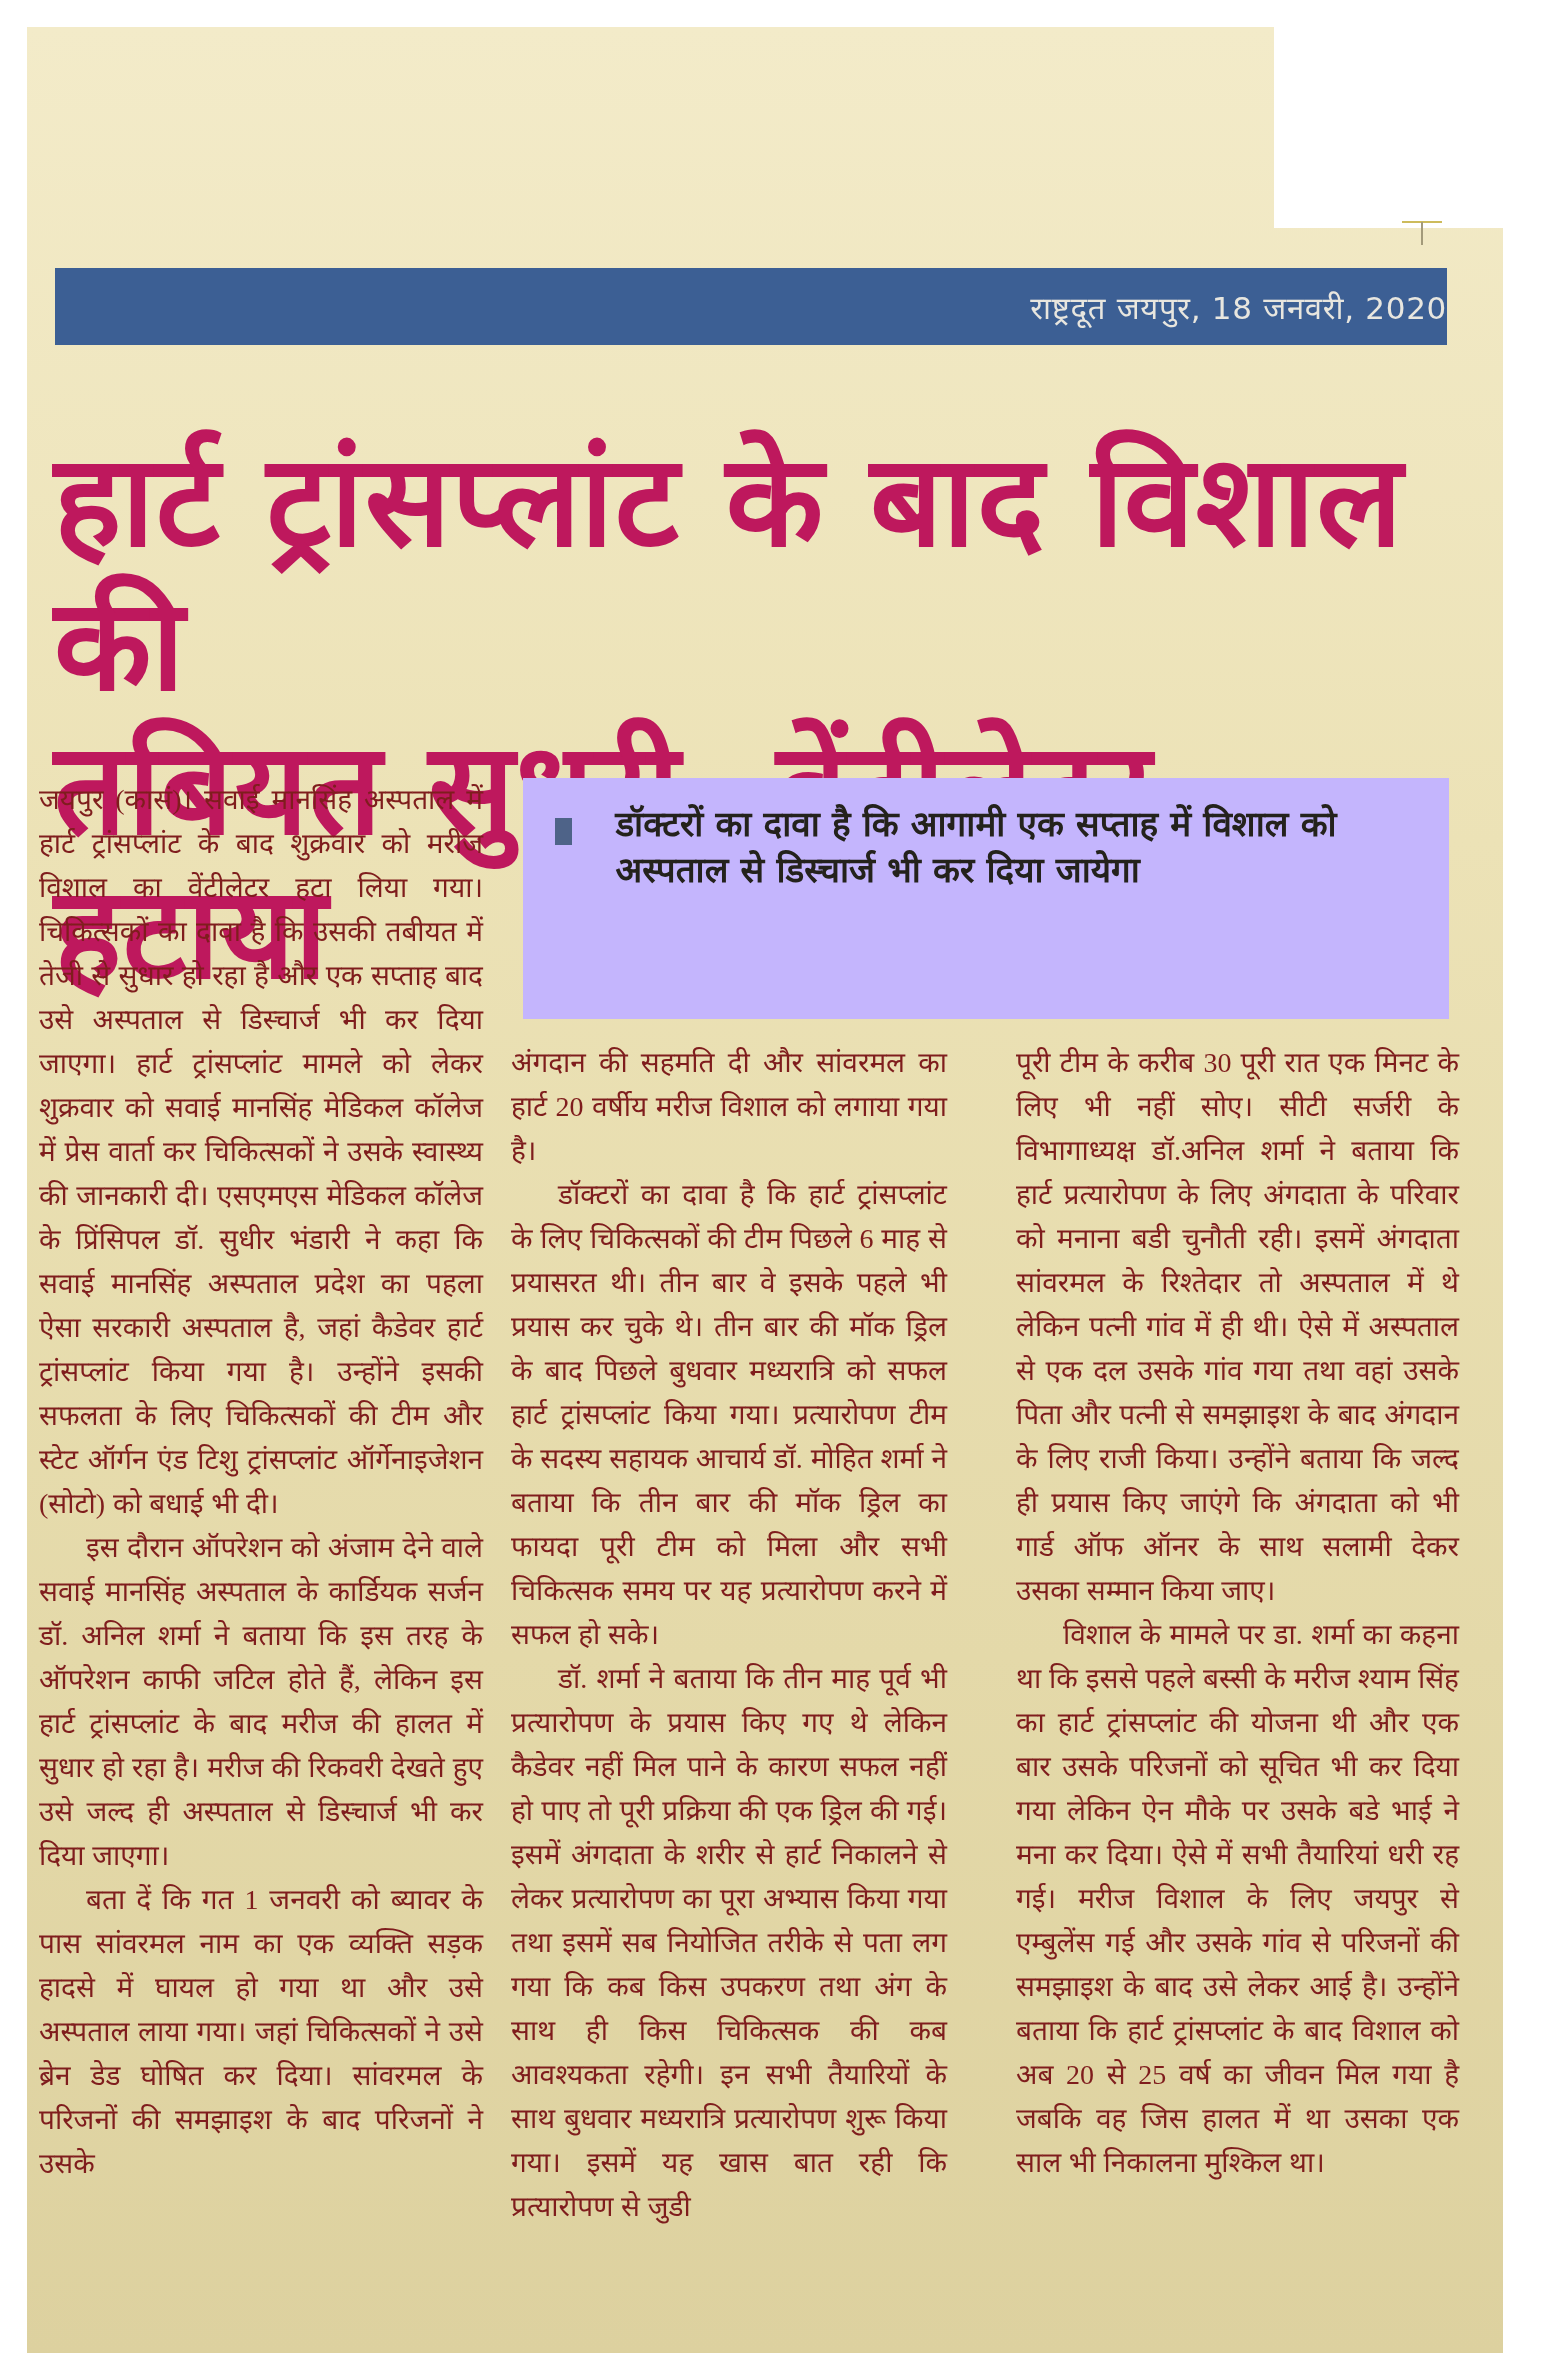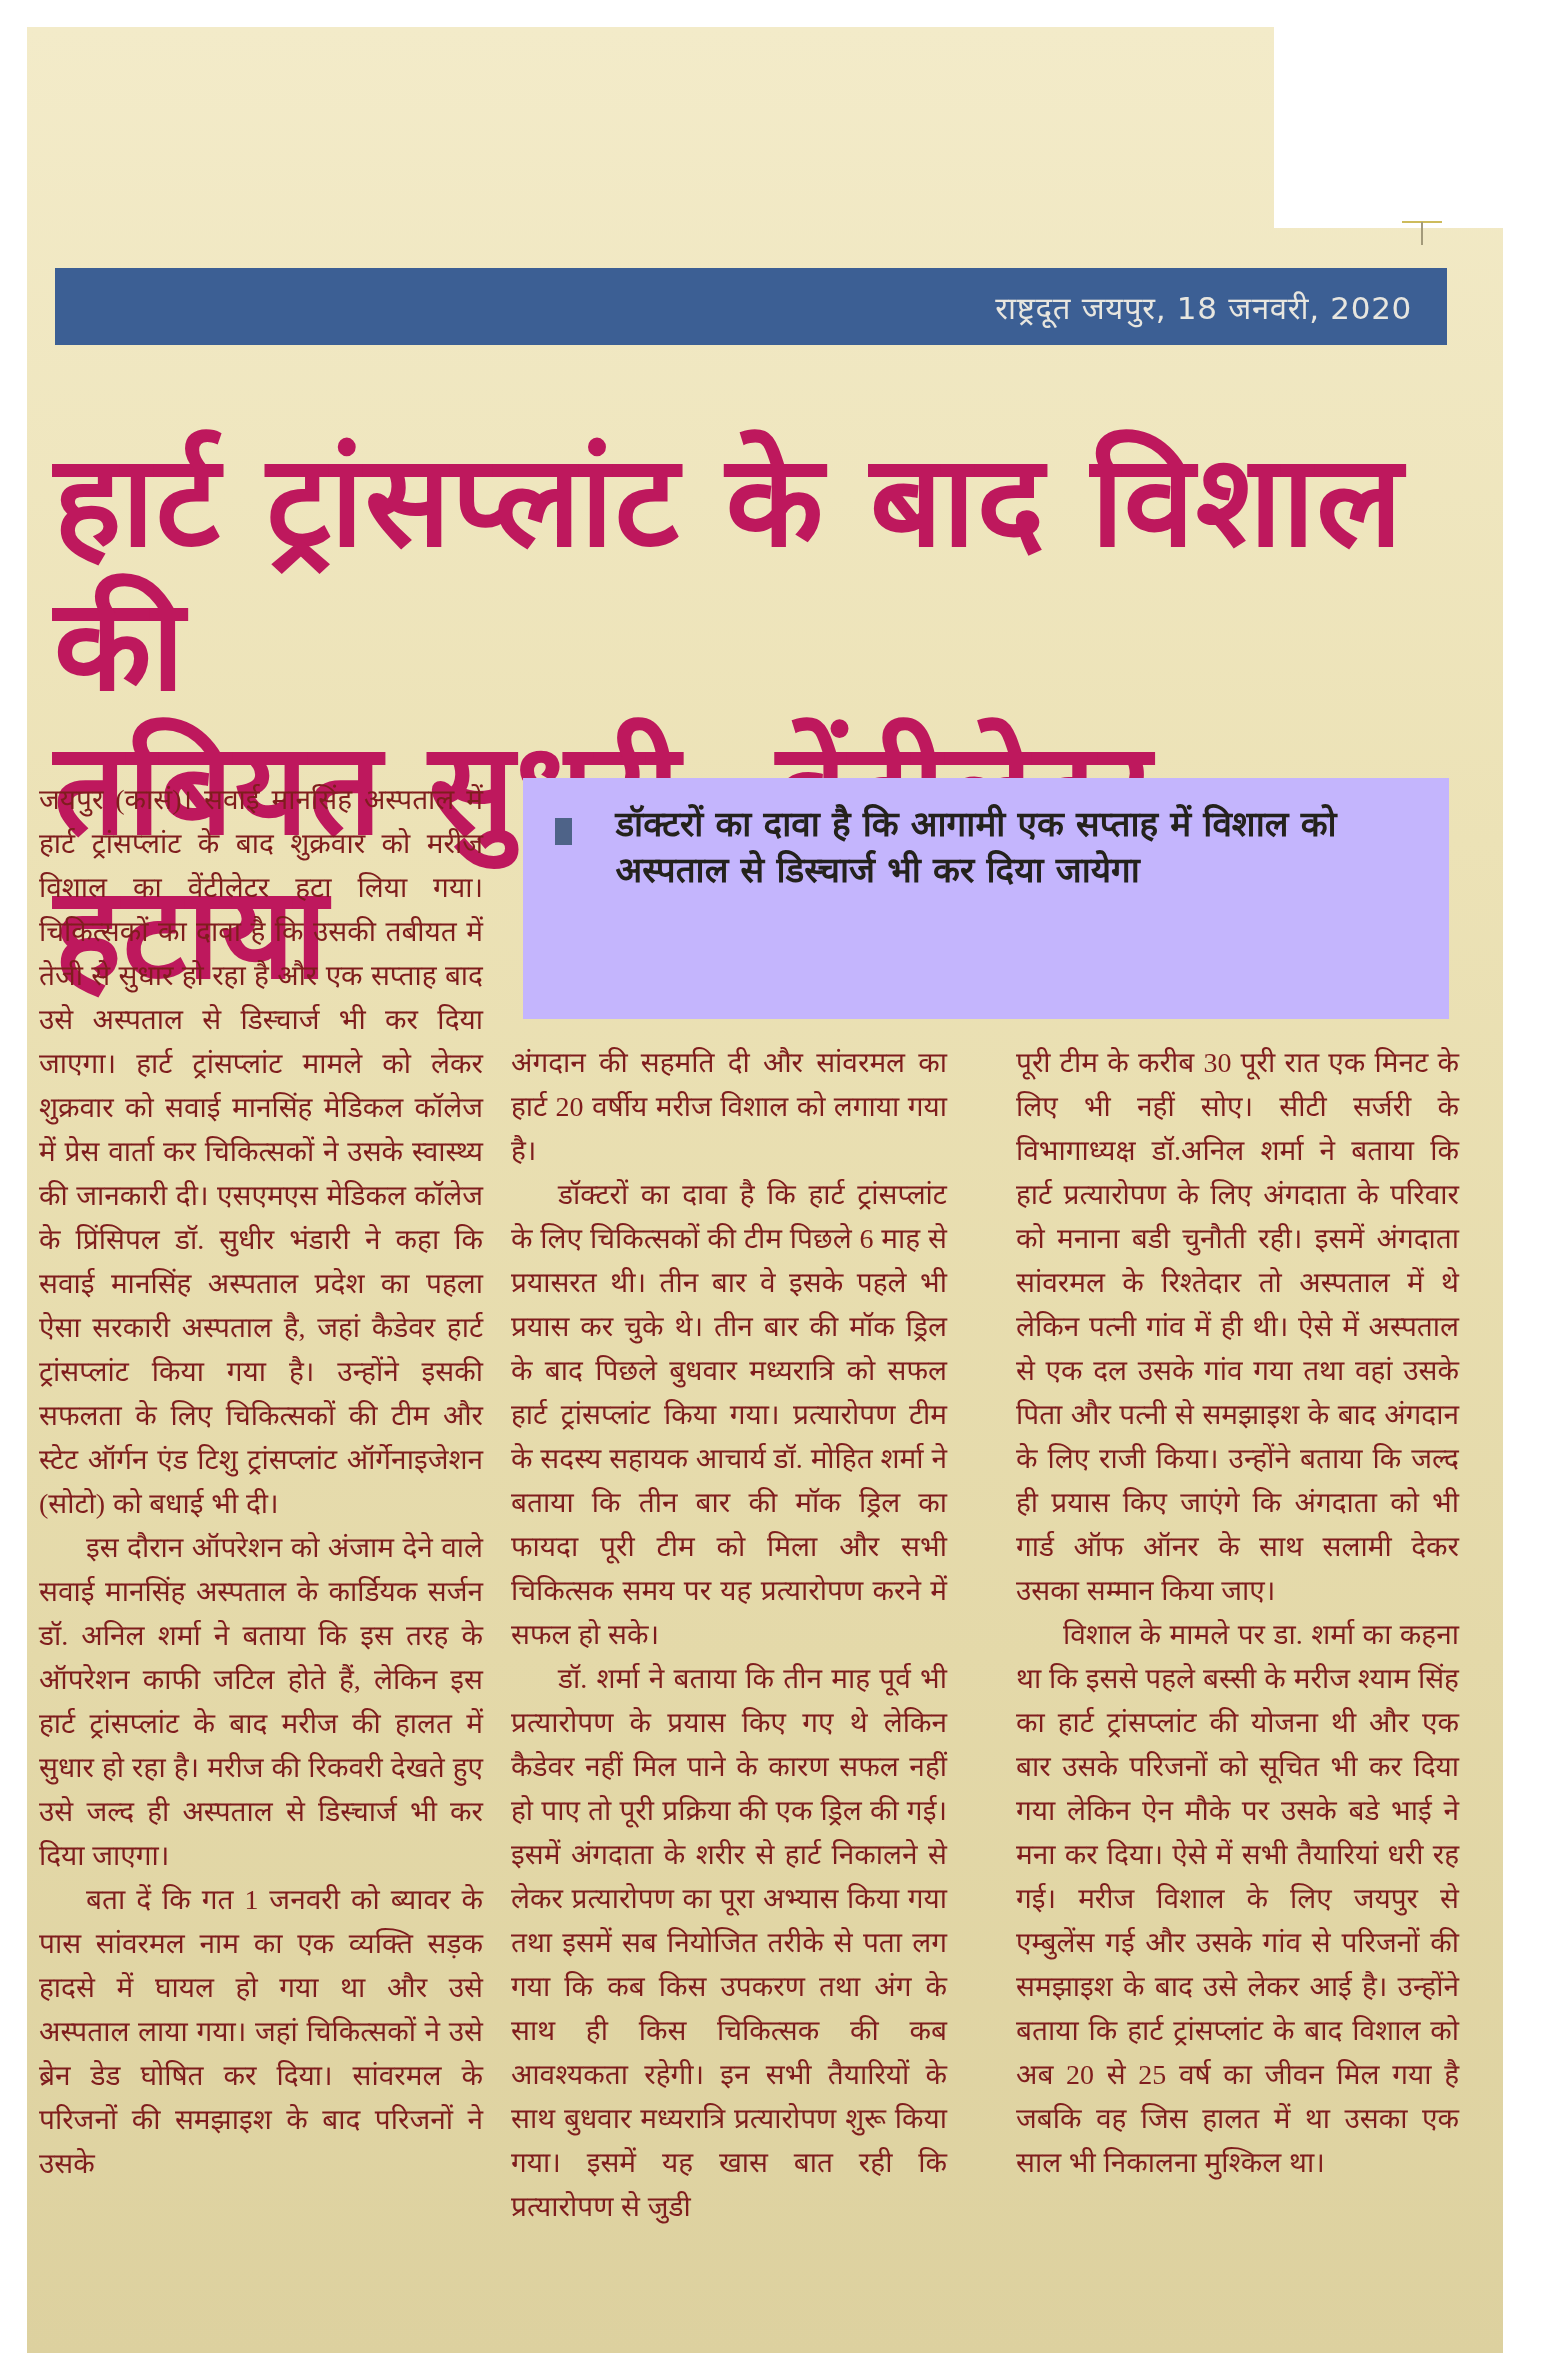--- a/index.html
+++ b/index.html
@@ -23,21 +23,21 @@
   }
   .crop-mark .h { position:absolute; left:0; top:0; width:40px; height:2px; background:#cdbb5b; }
   .crop-mark .v { position:absolute; left:19px; top:1.3px; width:2px; height:23px; background:#a39a7a; }
 
   .dateline-bar {
     position:absolute; left:55px; top:268px; width:1392px; height:77px;
     background:#3c5f94;
     display:flex; align-items:center; justify-content:flex-end;
   }
   .dateline-text {
-    color:#e8e6df; font-size:31px; padding-right:35px; letter-spacing:0.7px;
+    color:#e8e6df; font-size:31px; letter-spacing:0.7px;
   }
 
   .headline {
     position:absolute; left:54px; top:429px; width:1395px;
     color:#be185d; font-weight:bold; font-size:127px; line-height:144px;
     text-align:left; letter-spacing:1.3px;
   }
 
   .highlight-box {
     position:absolute; left:523px; top:778px; width:926px; height:241px;

